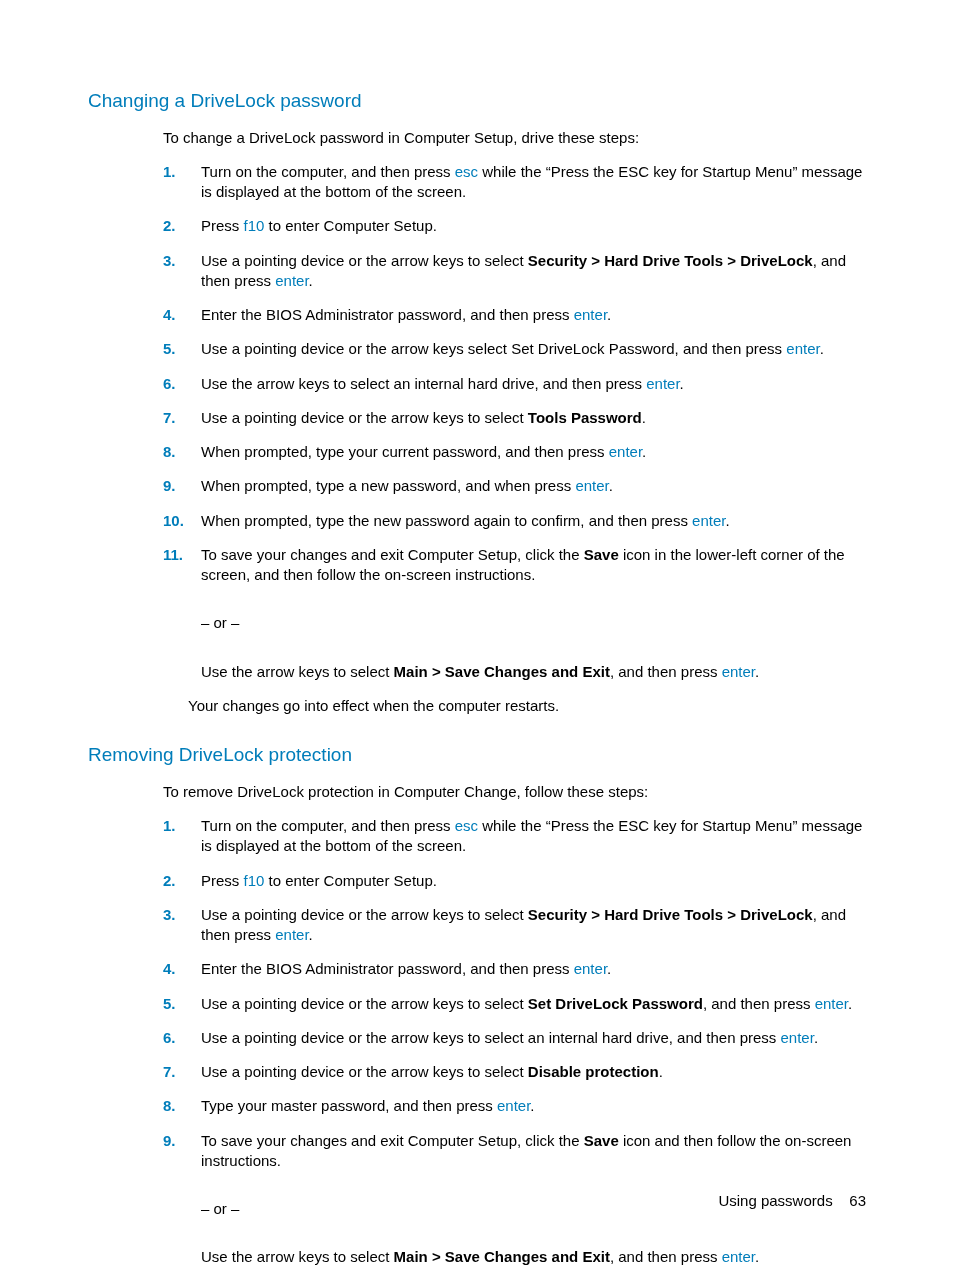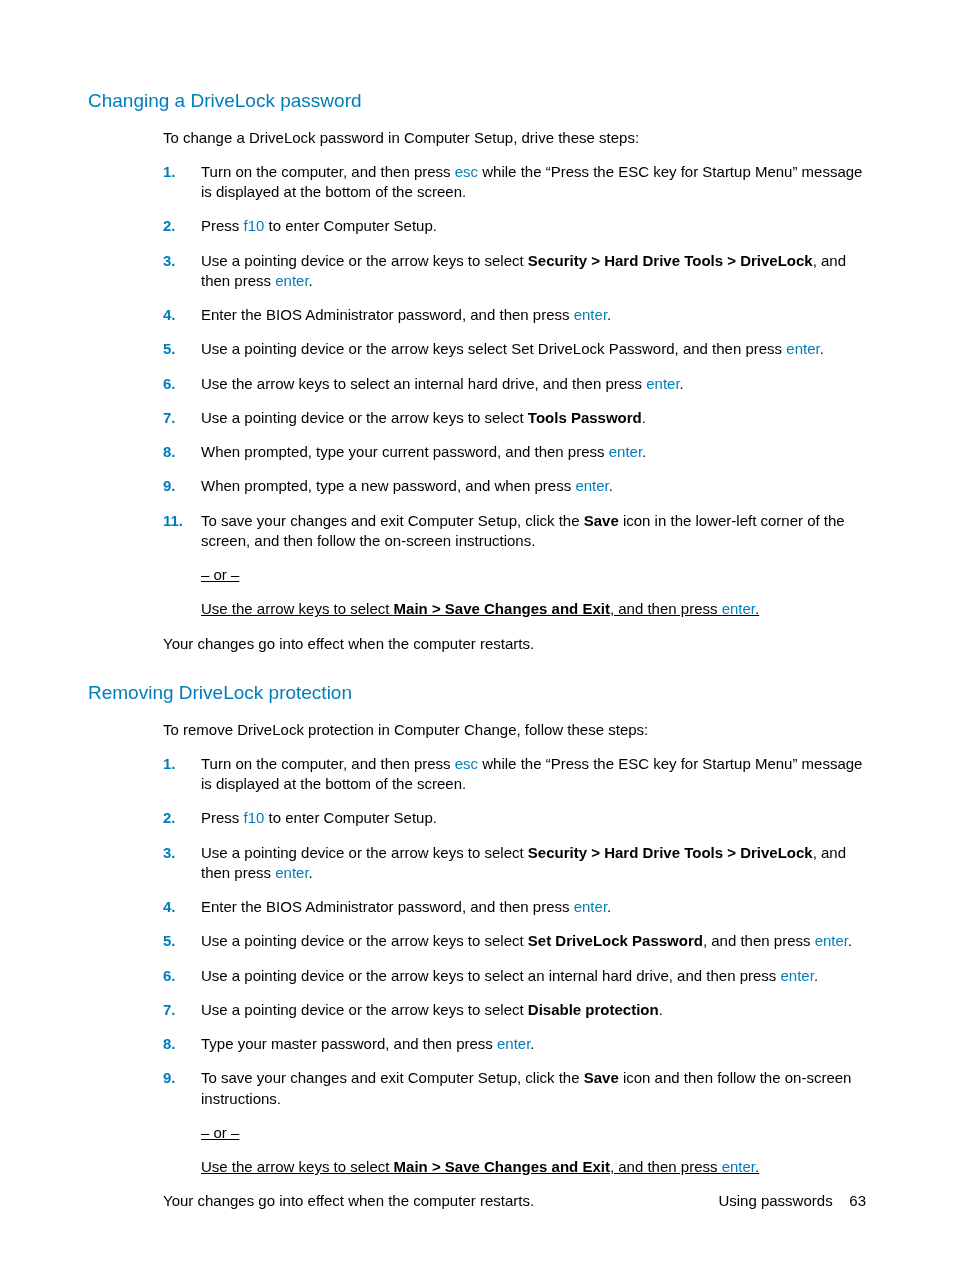--- a/index.html
+++ b/index.html
@@ -15,21 +15,21 @@
   h2 {
     color: #007dba;
     font-size: 19px;
     font-weight: normal;
     margin: 0 0 14px 0;
   }
   .intro {
     margin: 0 0 14px 75px;
   }
   .closing {
-    margin: 12px 0 26px 75px;
+    margin: 12px 0 26px 100px;
   }
   ol {
     list-style: none;
     padding: 0;
     margin: 0 0 0 75px;
   }
   ol > li {
     display: flex;
     margin-bottom: 14px;
   }
@@ -42,22 +42,21 @@
     flex: 1;
   }
   .key {
     color: #007dba;
     text-align: center;
   }
   .bold {
     font-weight: bold;
   }
   .sub {
-    margin-top: 14px;
-    text-decoration: underline;
+    margin-top: 28px;
   }
   .footer {
     position: fixed;
     bottom: 60px;
     right: 88px;
     font-size: 15px;
   }
 </style>
 </head>
 <body>
@@ -94,20 +93,24 @@
     <span class="num">7.</span>
     <span class="txt"><span>Use a pointing device or the arrow keys to select </span><span class="bold">Tools Password</span><span>.</span></span>
   </li>
   <li>
     <span class="num">8.</span>
     <span class="txt"><span>When prompted, type your current password, and then press </span><span class="key">enter</span><span>.</span></span>
   </li>
   <li>
     <span class="num">9.</span>
     <span class="txt"><span>When prompted, type a new password, and when press </span><span class="key">enter</span><span>.</span></span>
+  </li>
+  <li>
+    <span class="num">10.</span>
+    <span class="txt"><span>When prompted, type the new password again to confirm, and then press </span><span class="key">enter</span><span>.</span></span>
   </li>
   <li>
     <span class="num">11.</span>
     <span class="txt">
       <span>To save your changes and exit Computer Setup, click the </span><span class="bold">Save</span><span> icon in the lower-left corner of the screen, and then follow the on-screen instructions.</span>
       <div class="sub">– or –</div>
       <div class="sub"><span>Use the arrow keys to select </span><span class="bold">Main &gt; Save Changes and Exit</span><span>, and then press </span><span class="key">enter</span><span>.</span></div>
     </span>
   </li>
 </ol>

